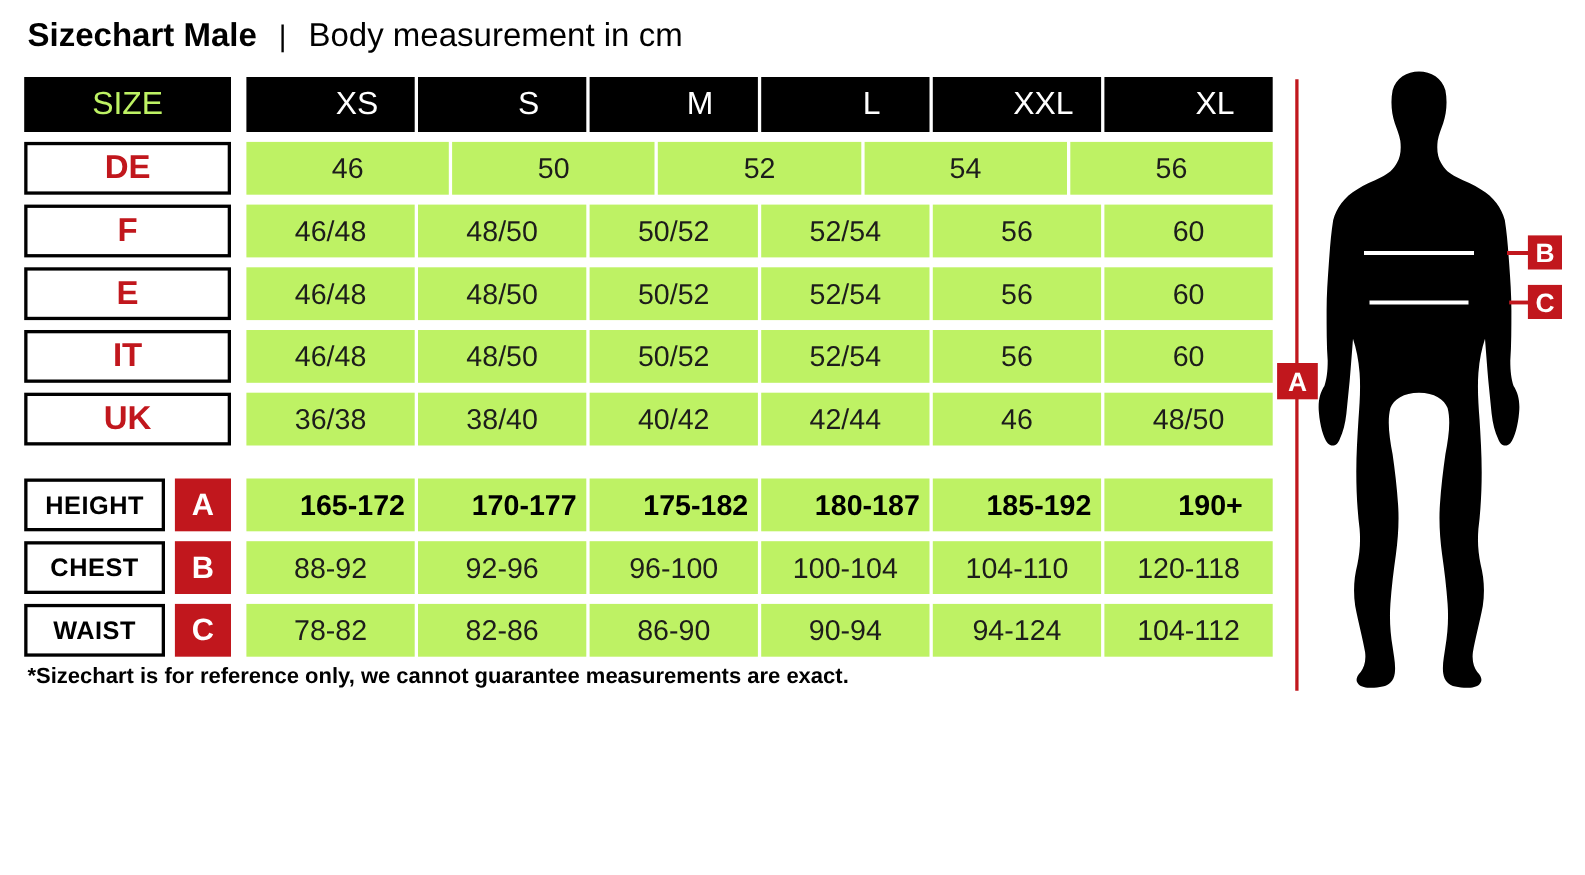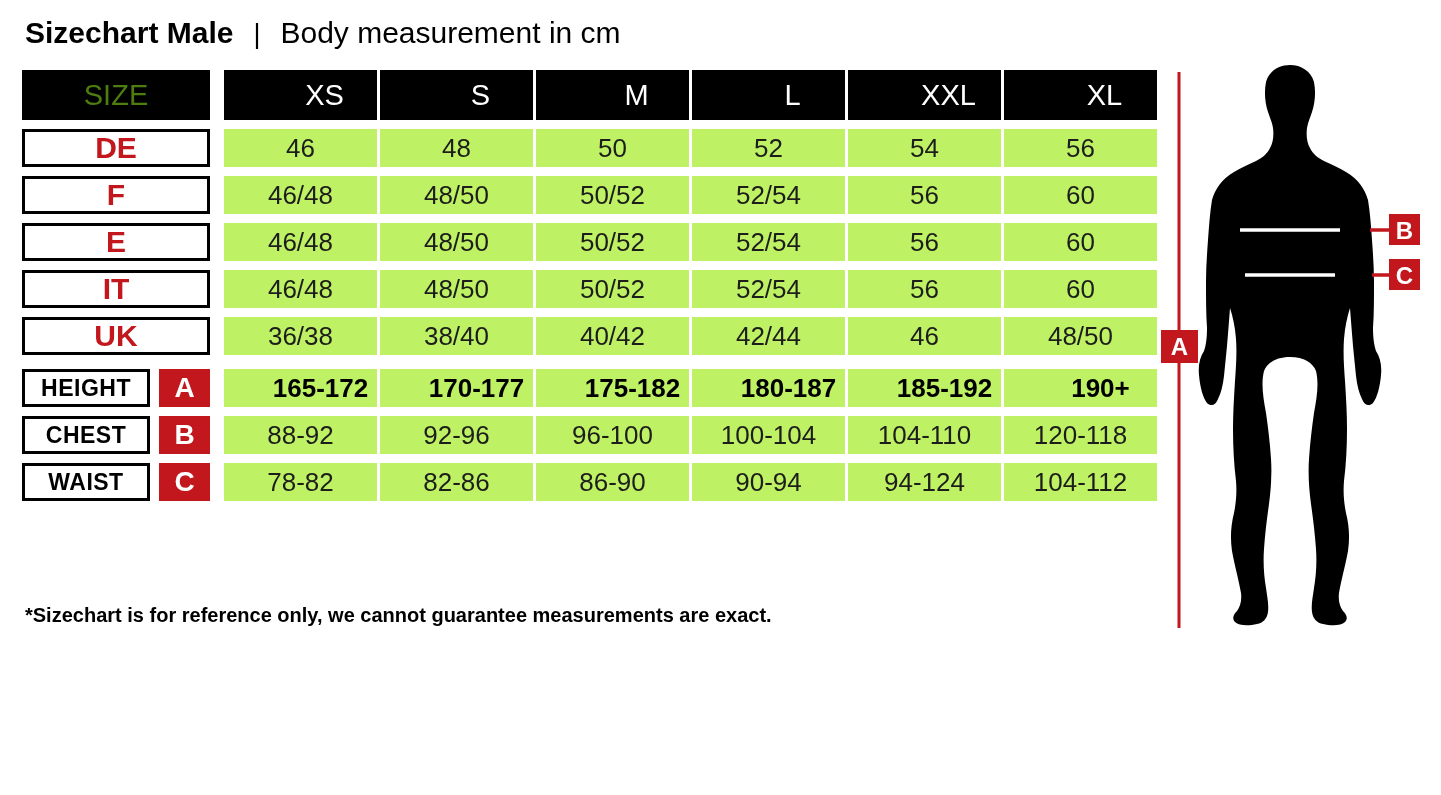--- a/index.html
+++ b/index.html
@@ -28,29 +28,29 @@
   .title-sep  { font-weight: 400; font-size: 27px; margin: 0 20px; }
   .title-sub  { font-weight: 400; }
 
   
   .sizetable {
     position: absolute;
     left: 22px;
     top: 70px;
     width: 1135px;
   }
-  .trow { display: flex; height: 38px; margin-bottom: 9px; }
+  .trow { display: flex; height: 48px; margin-bottom: 9px; }
   .trow.header-row { height: 50px; }
-  .trow.first-meas { margin-top: 14px; }
+  .trow.first-meas { margin-top: 30px; }
 
   .label-slot { width: 188px; margin-right: 14px; display: flex; flex: none; }
 
   .header-cell {
     background: #000;
-    color: #4d7c0f;
+    color: #bef264;
     font-size: 29px;
     font-weight: 400;
     display: flex; align-items: center; justify-content: center;
   }
   .label-slot .header-cell { width: 100%; }
 
   .vcell {
     flex: 1 1 0;
     margin-right: 3px;
     background: #bef264;
@@ -143,21 +143,20 @@
       <div class="vcell">L</div>
       <div class="vcell">XXL</div>
       <div class="vcell">XL</div>
     </div>
 
     <div class="trow">
       <div class="label-slot">
         <div class="region-label">DE</div>
       </div>
       <div class="vcell">46</div>
-      <div class="vcell">48</div>
       <div class="vcell">50</div>
       <div class="vcell">52</div>
       <div class="vcell">54</div>
       <div class="vcell">56</div>
     </div>
 
     <div class="trow">
       <div class="label-slot">
         <div class="region-label">F</div>
       </div>

